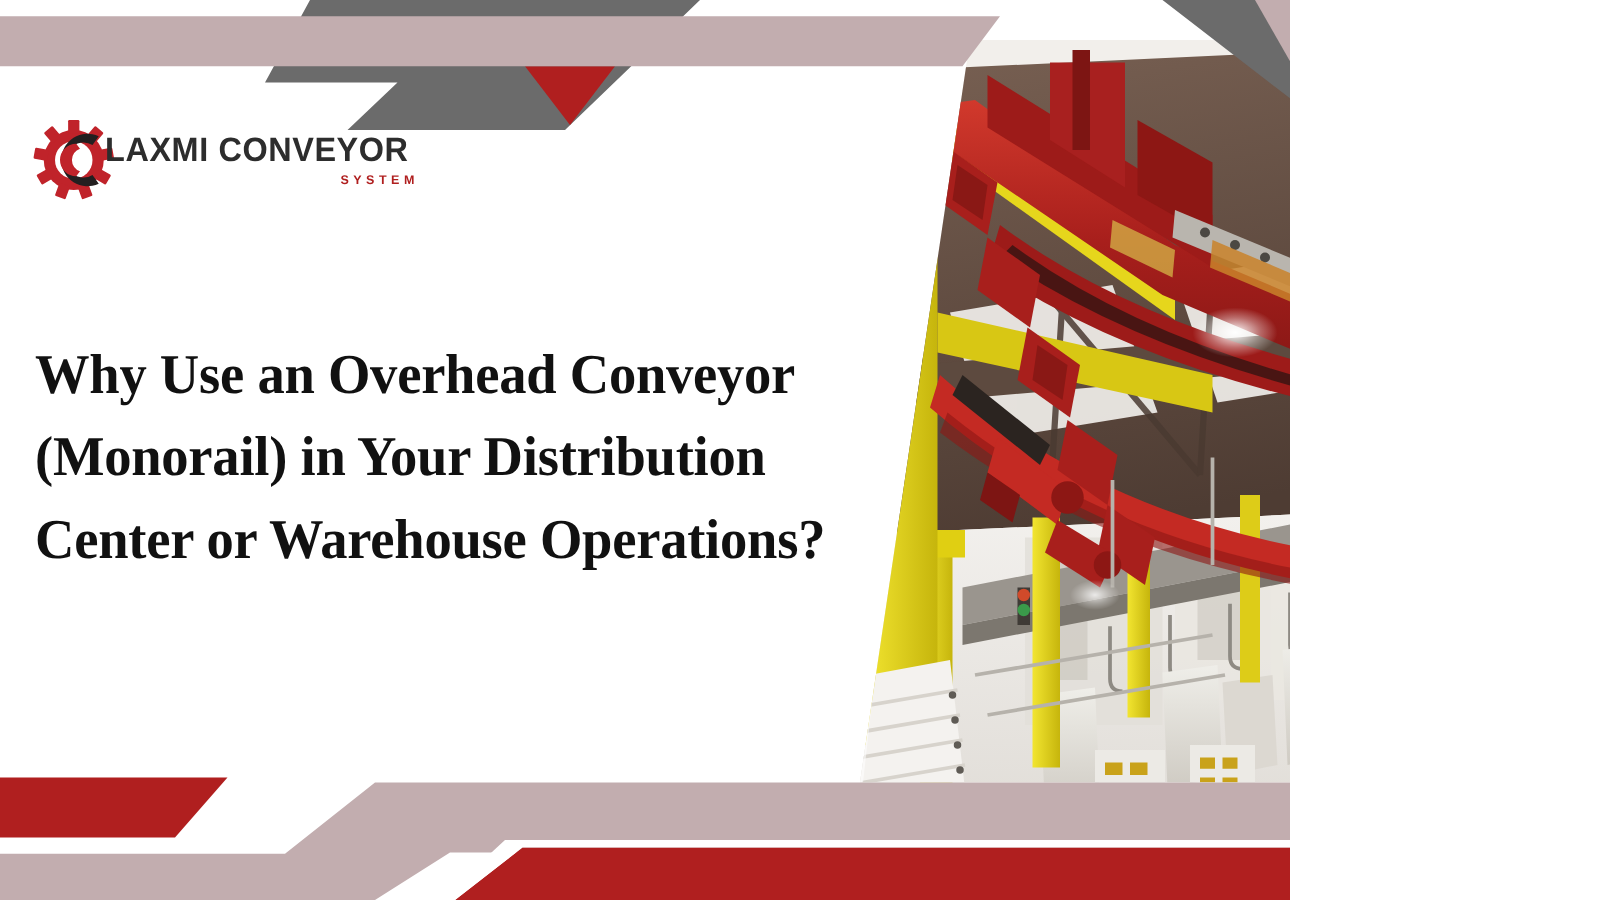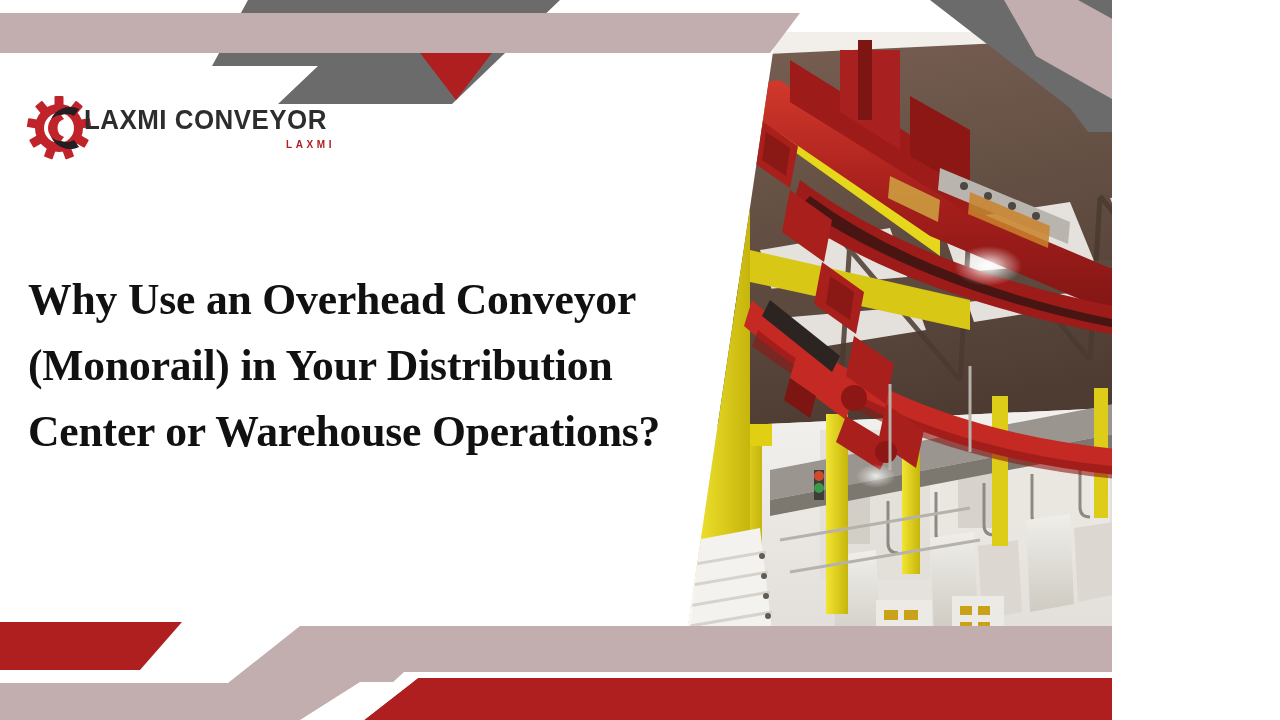--- a/index.html
+++ b/index.html
@@ -3,21 +3,21 @@
 <meta charset="utf-8">
 <style>
   * { margin:0; padding:0; box-sizing:border-box; }
   html, body { width:1280px; height:720px; overflow:hidden; }
   body {
     background:#ffffff;
     font-family:"Liberation Sans", sans-serif;
     position:relative;
   }
 
-  .stage { position:absolute; inset:0; width:1112px; height:720px; background:#fff; overflow:hidden; }
+  .stage { position:absolute; inset:0; width:1032px; height:720px; background:#fff; overflow:hidden; }
 
   
   .deco { position:absolute; inset:0; width:1280px; height:720px; pointer-events:none; }
   .deco svg { display:block; width:1280px; height:720px; }
 
   
   .photo-wrap {
     position:absolute;
     left:640px; top:0px;
     width:640px; height:720px;
@@ -334,19 +334,19 @@
           <circle cx="0" cy="0" r="15" fill="#ffffff"></circle>
 
           <path d="M 14,-19 A 21,21 0 1 0 14,19 L 9,12 A 14,14 0 1 1 9,-12 Z" fill="#231f20" transform="translate(6,0)"></path>
 
           <path d="M -2,-13 A 13,13 0 0 0 -2,13 L 1,9 A 9.5,9.5 0 0 1 1,-9 Z" fill="#c0232a" transform="translate(4,0)"></path>
         </g>
       </svg>
     </div>
     <div class="logo-text">
       <div class="logo-main">LAXMI CONVEYOR</div>
-      <div class="logo-sub">LAXMI</div>
+      <div class="logo-sub">SYSTEM</div>
     </div>
   </div>
 
   <h1 class="headline">Why Use an Overhead Conveyor (Monorail) in Your Distribution Center or Warehouse Operations?</h1>
 
 </div>
 
 </body></html>

